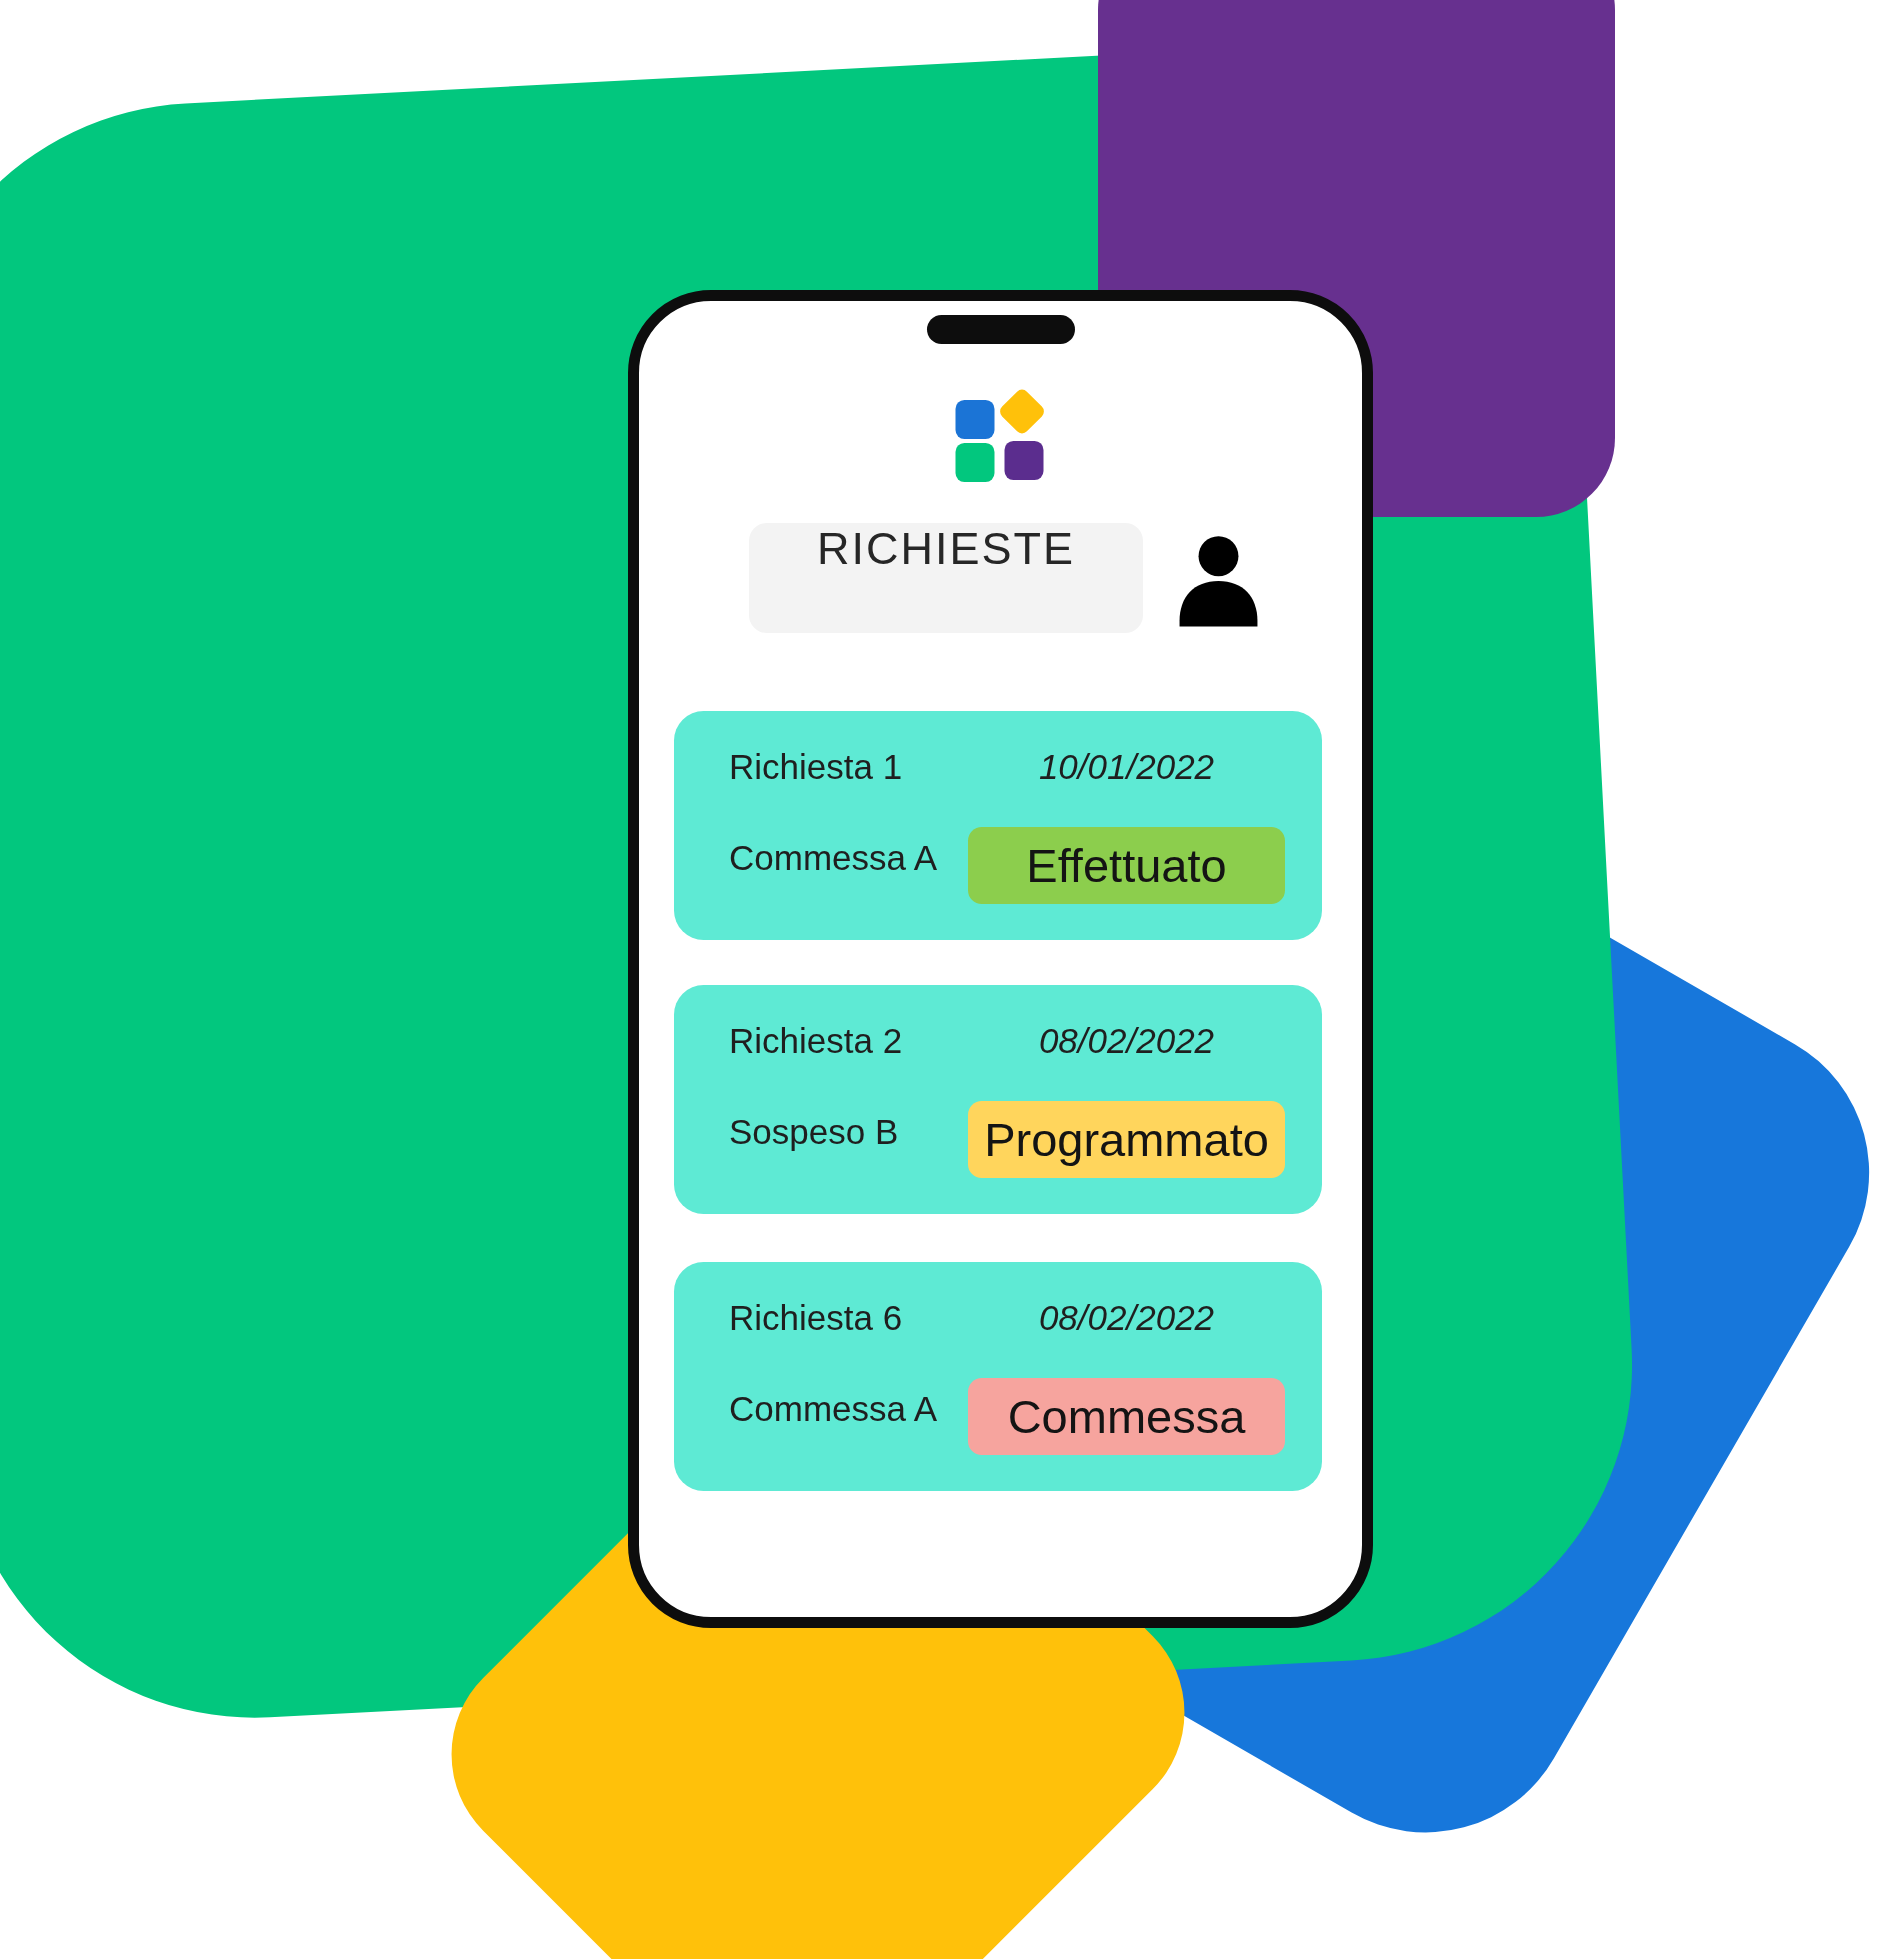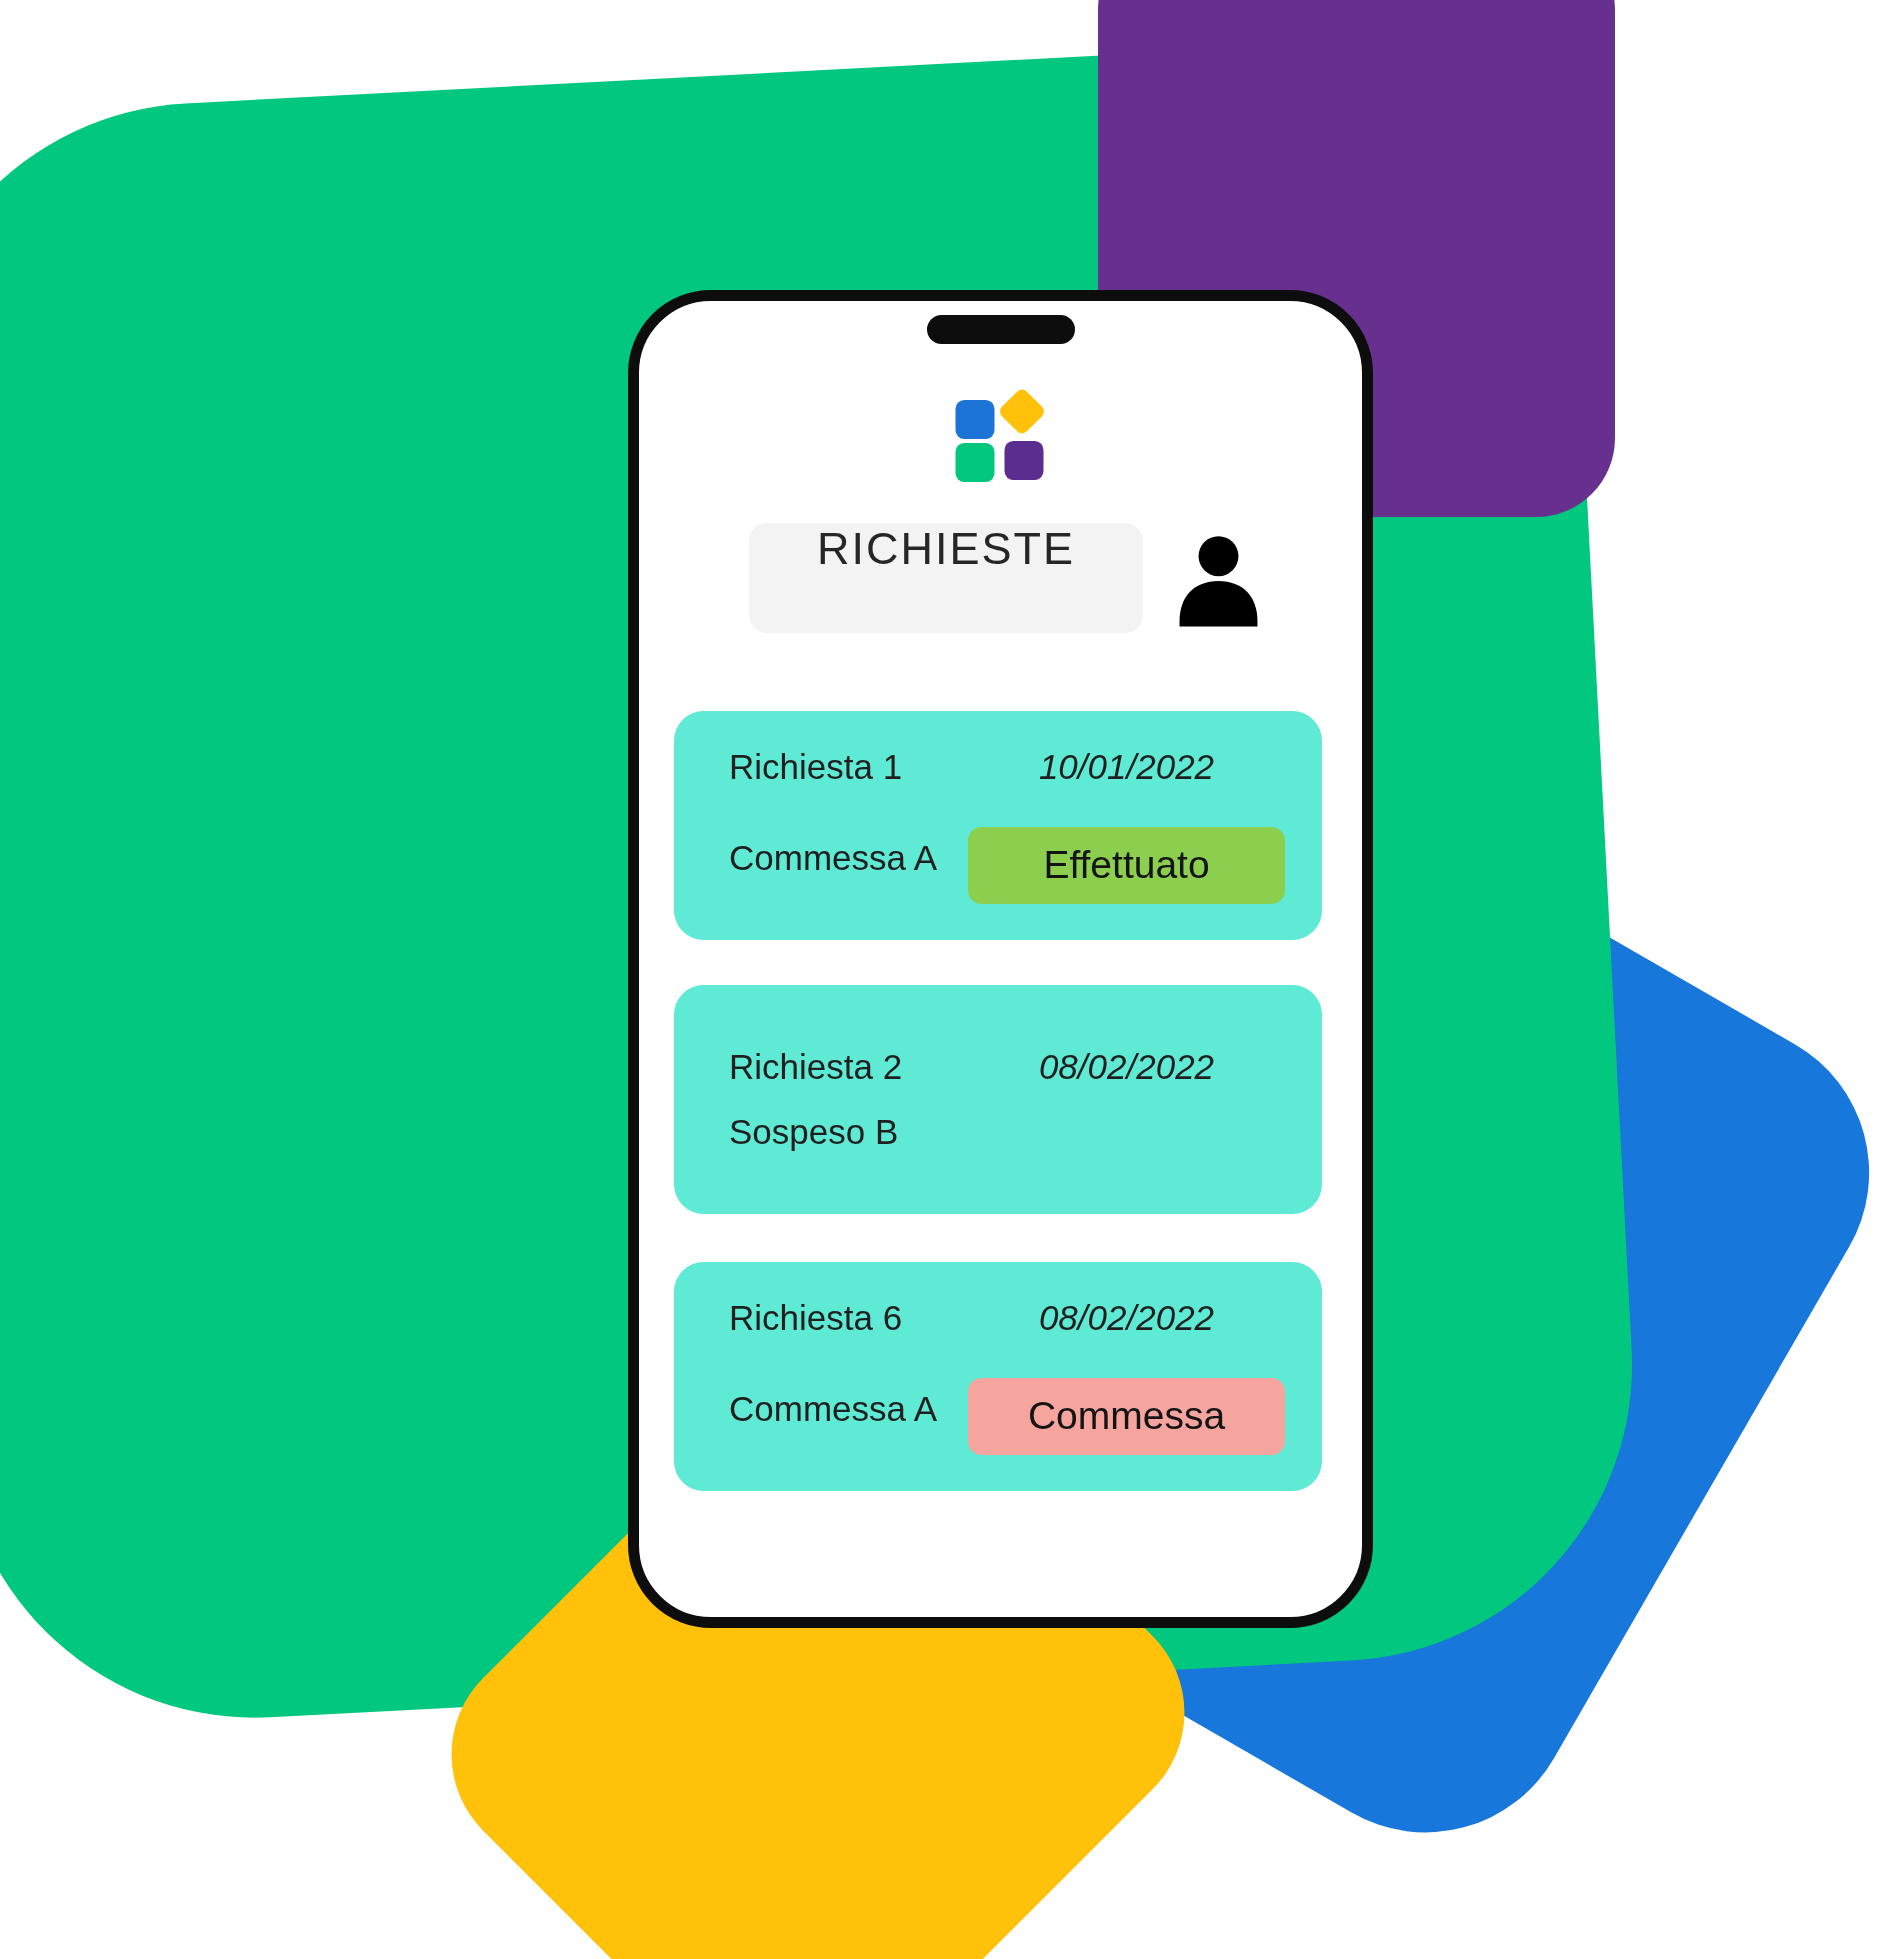--- a/index.html
+++ b/index.html
@@ -111,21 +111,21 @@
     text-align: center;
     font-size: 35px;
     color: #1f1f1f;
     font-style: italic;
   }
   .badge {
     width: 317px; height: 77px;
     box-sizing: border-box;
     border-radius: 13.8px;
     display: flex; align-items: center; justify-content: center;
-    font-size: 39px;
+    font-size: 47px;
     color: #141414;
     margin-top: 14px;
   }
 </style>
 </head>
 <body>
 
 <div class="canvas">
 
   <div class="shape shape-blue" style="background-color: rgb(23, 119, 219);"></div>
@@ -168,20 +168,21 @@
       </div>
     </div>
 
     <div class="card card-2">
       <div class="card-row">
         <span class="card-label">Richiesta 2</span>
         <span class="card-date">08/02/2022</span>
       </div>
       <div class="card-row">
         <span class="card-label">Sospeso B</span>
+        <span class="badge" style="background-color: rgb(255, 213, 92);">Programmato</span>
       </div>
     </div>
 
     <div class="card card-3">
       <div class="card-row">
         <span class="card-label">Richiesta 6</span>
         <span class="card-date">08/02/2022</span>
       </div>
       <div class="card-row">
         <span class="card-label">Commessa A</span>

